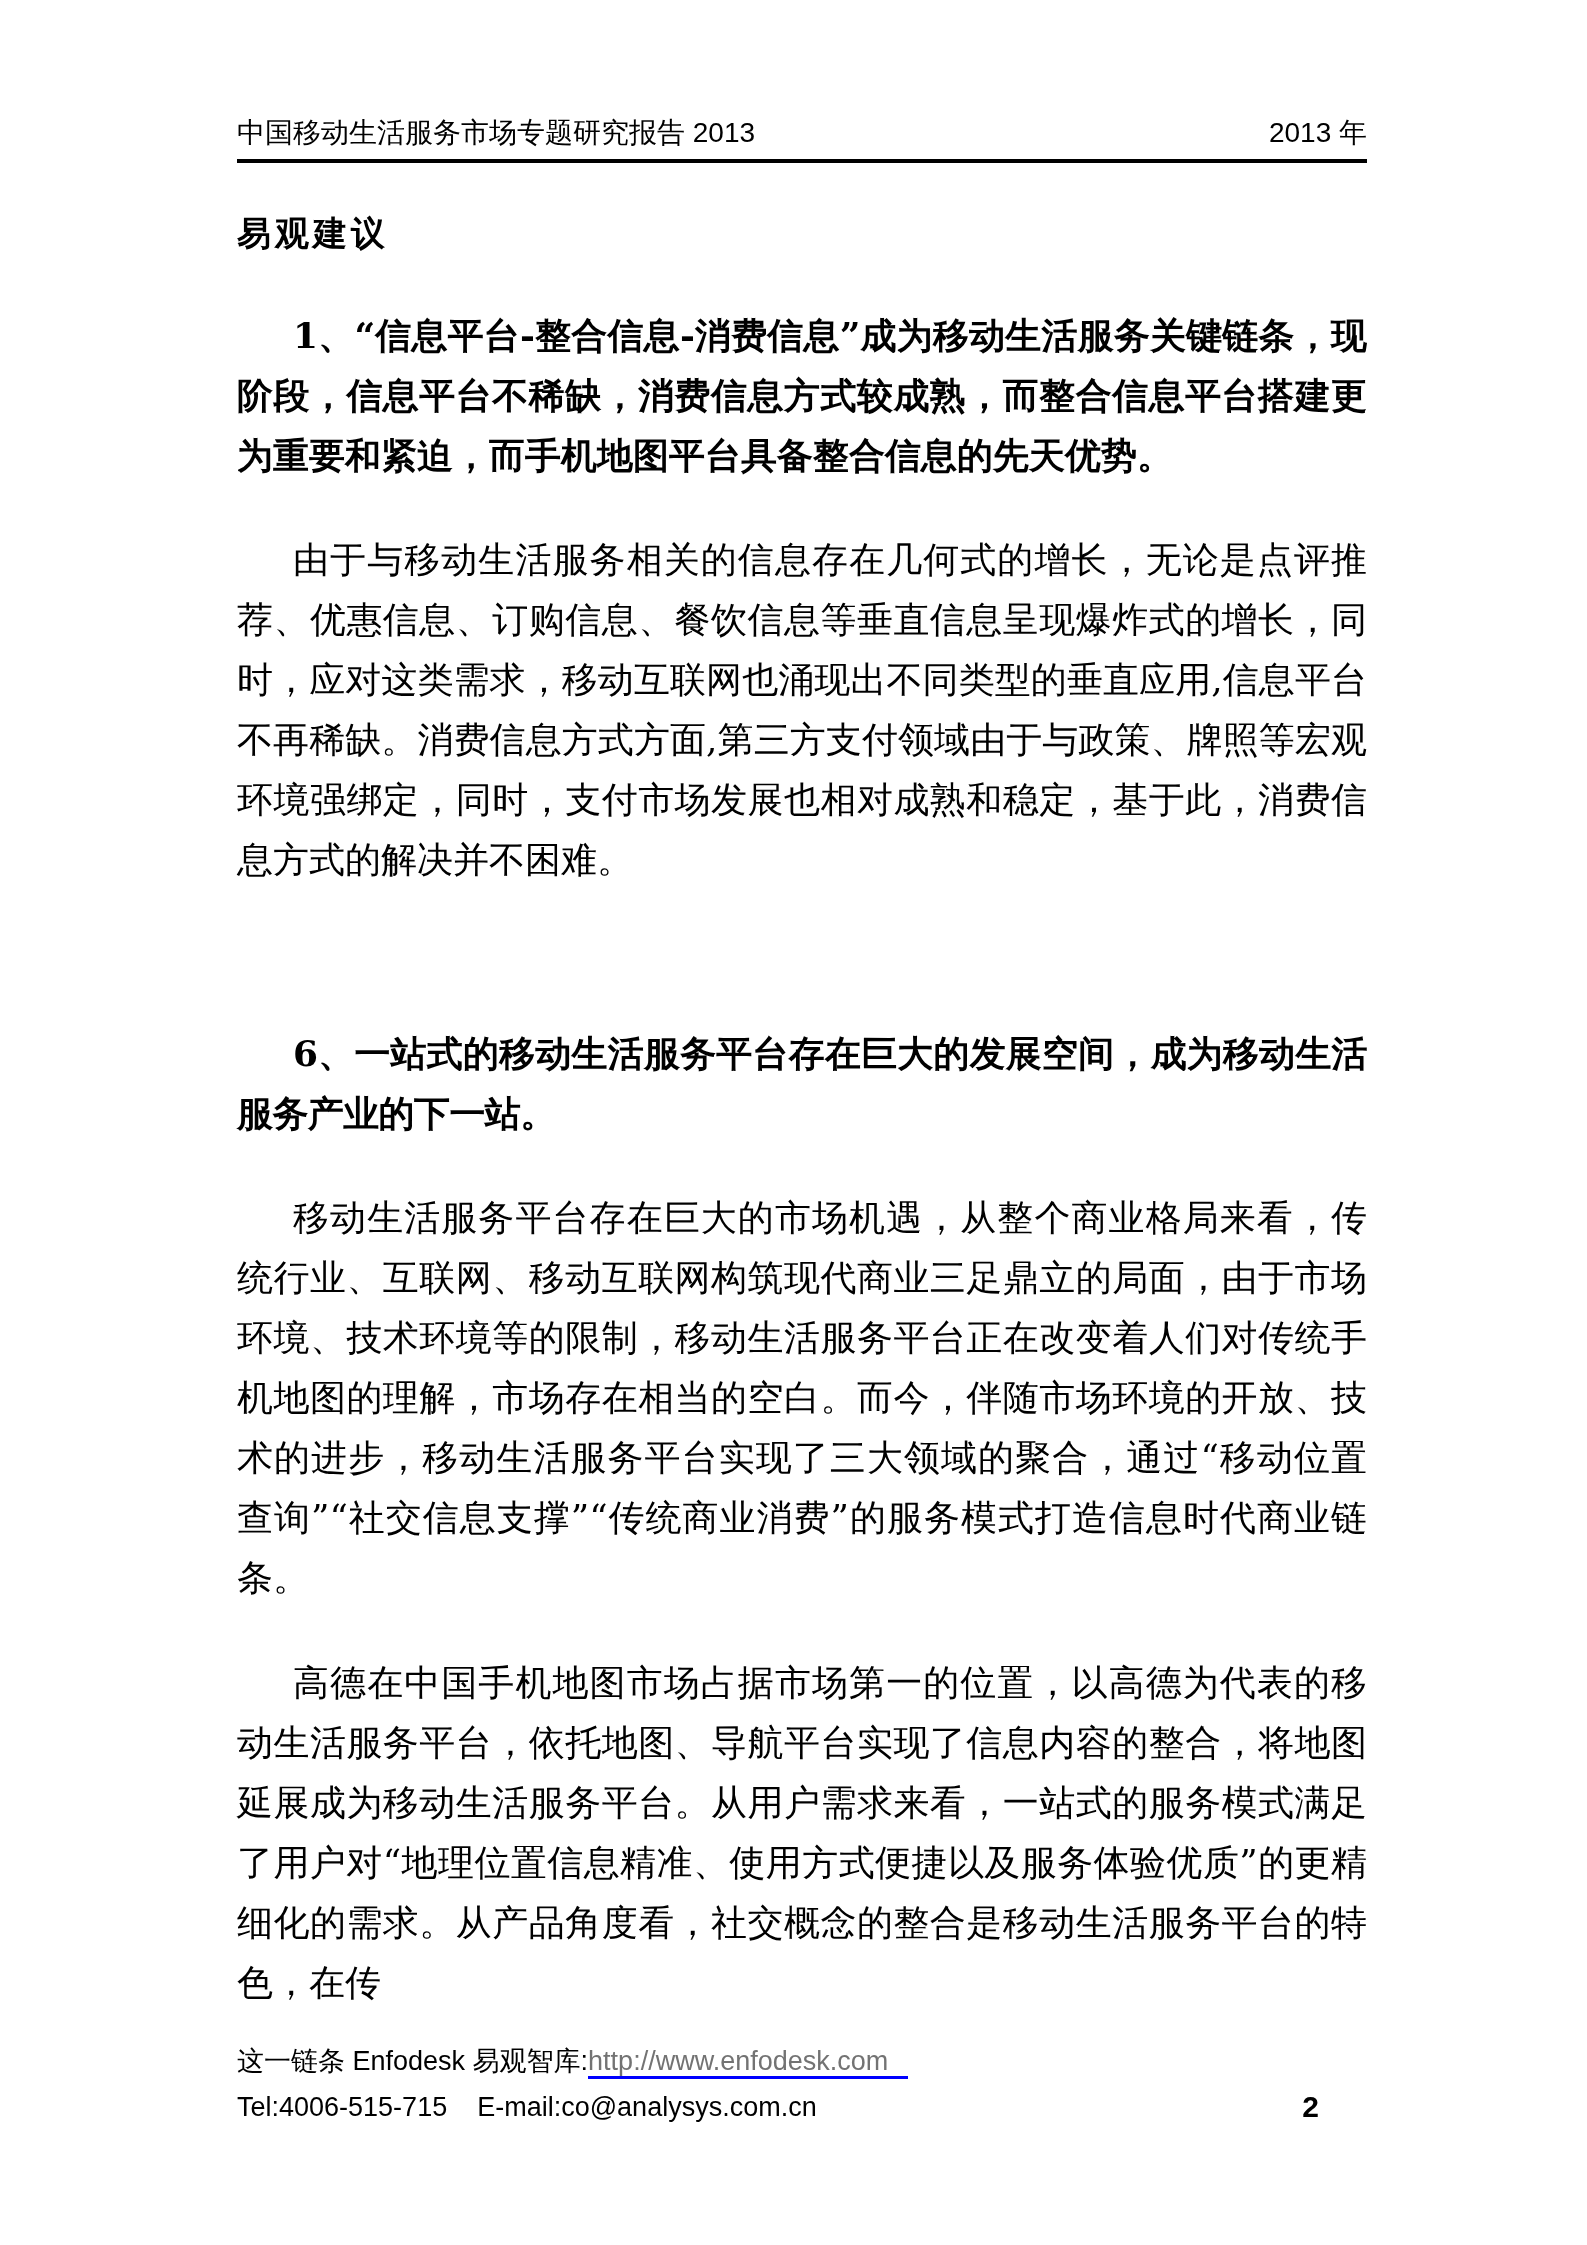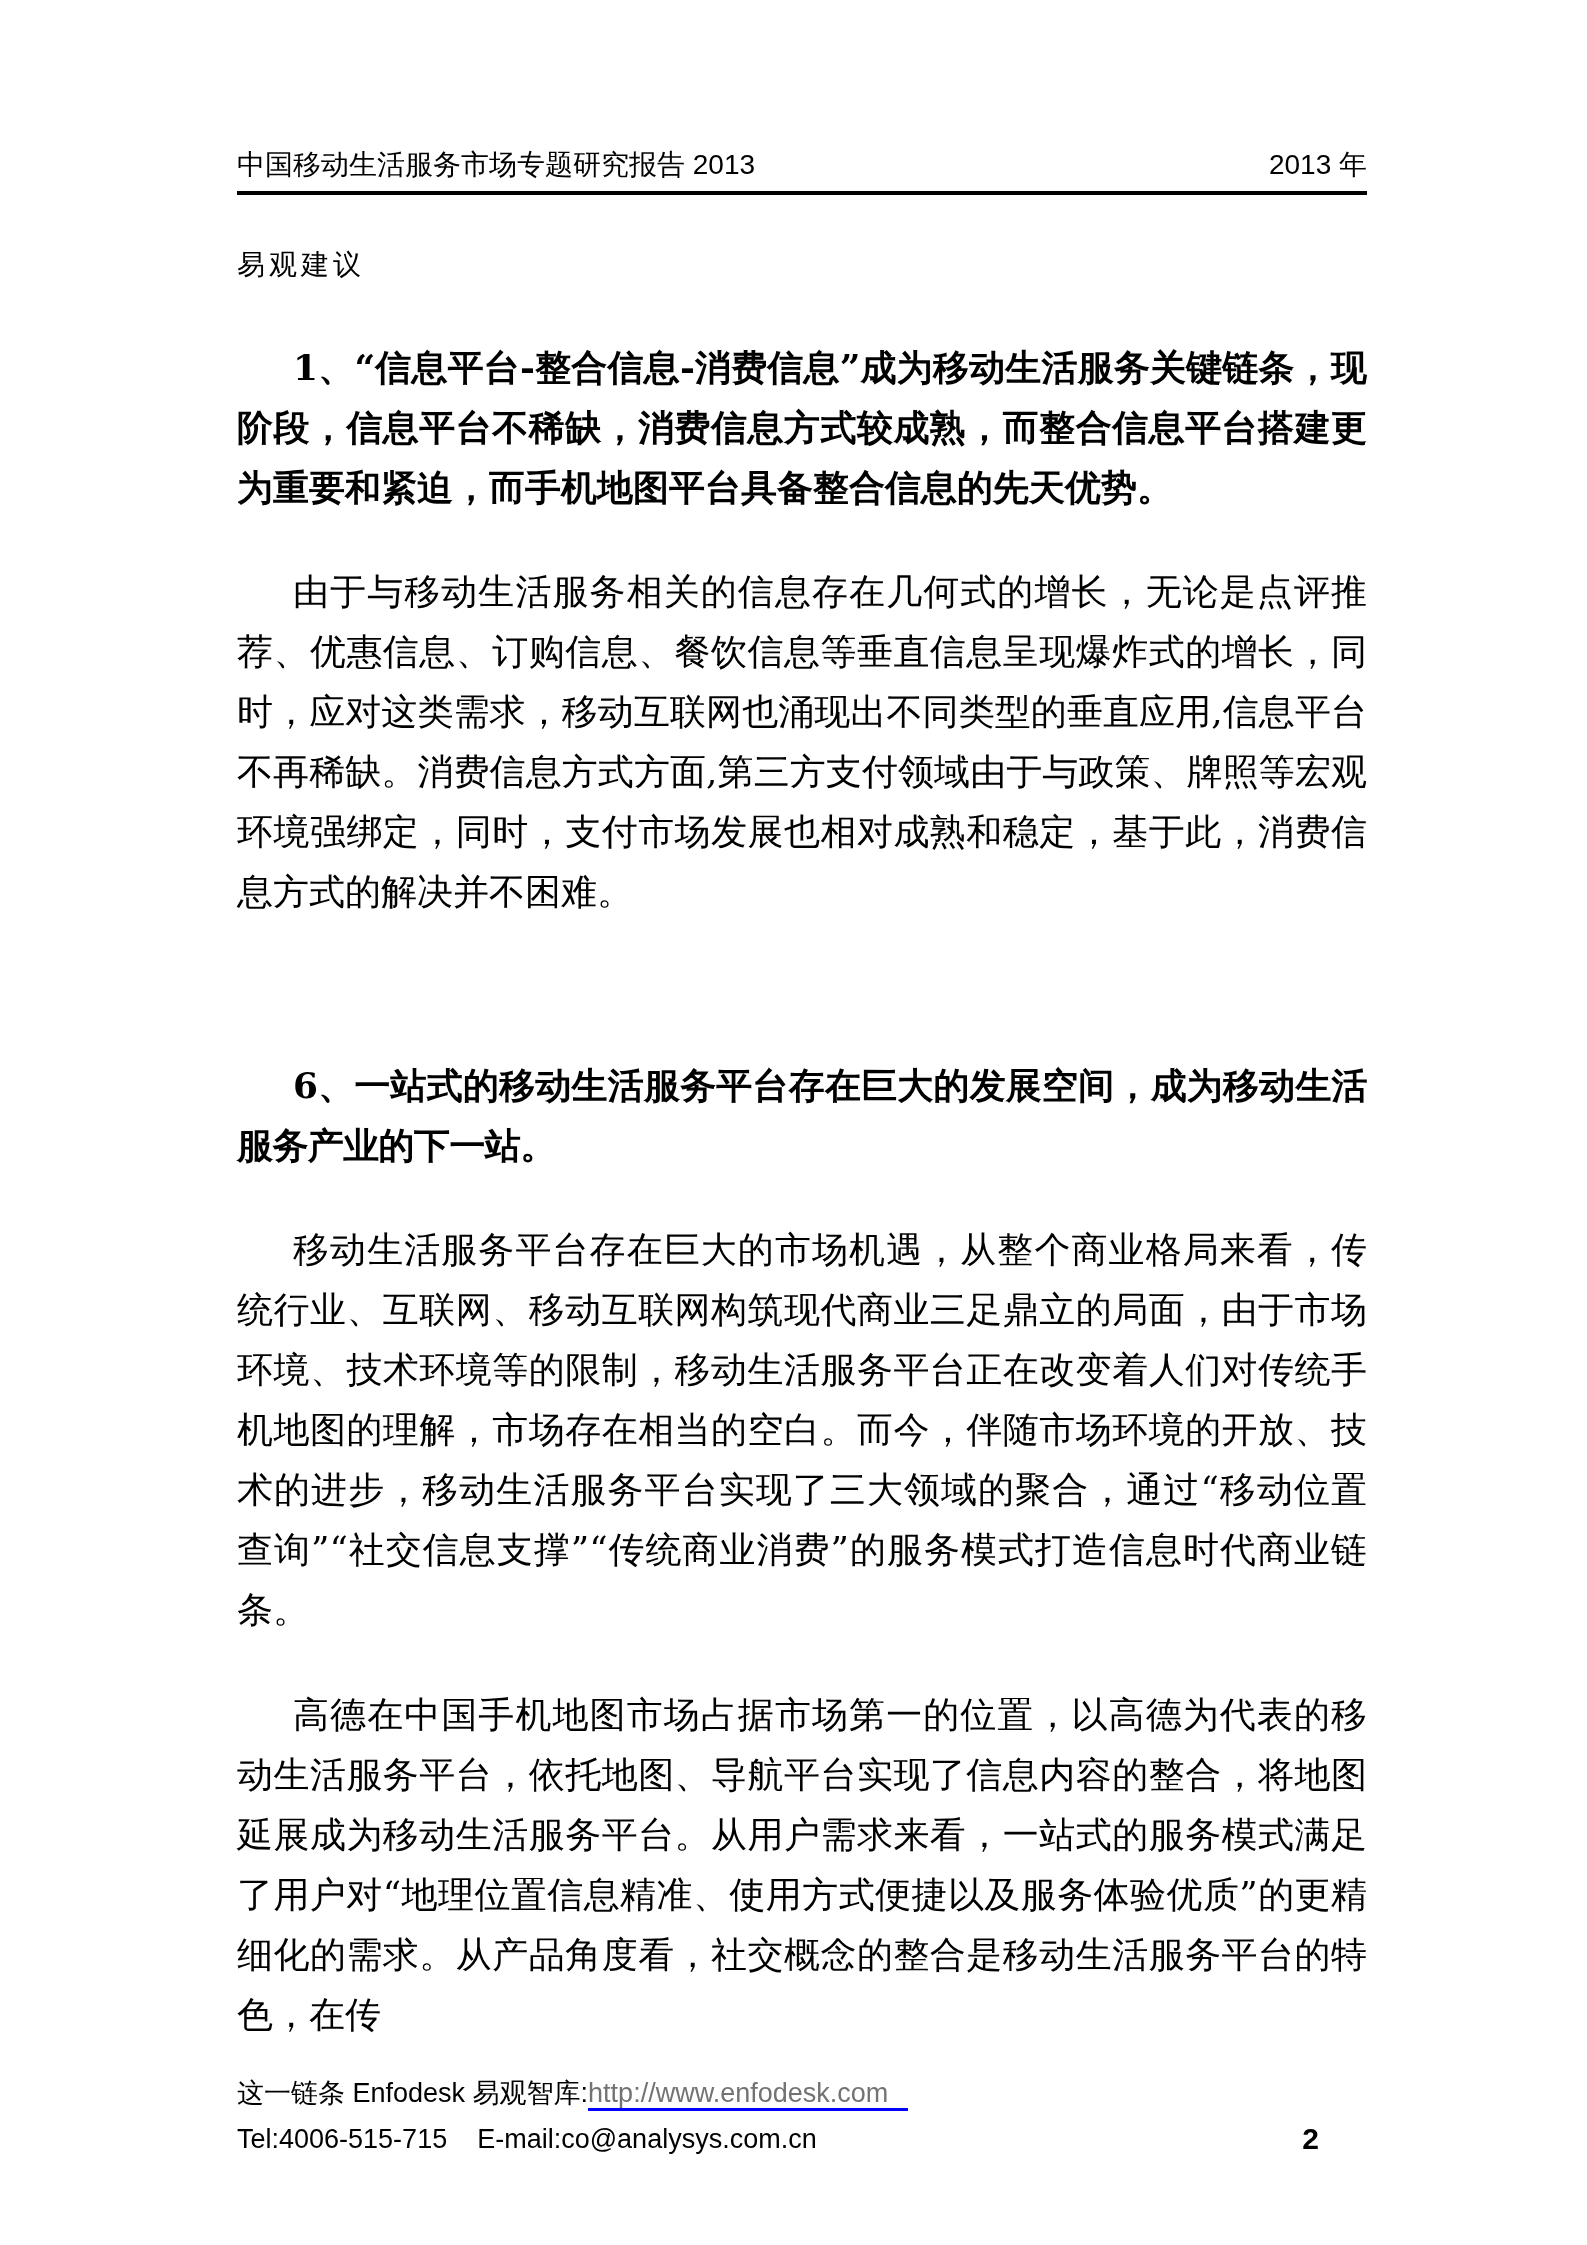--- a/index.html
+++ b/index.html
@@ -10,43 +10,42 @@
     color: #000000;
     font-family: "DejaVu Serif", serif;
     position: relative;
     overflow: hidden;
   }
   .page {
     position: absolute;
     inset: 0;
     padding: 0 220px 0 237px;
     box-sizing: border-box;
-    margin-top: 32px;
   }
   
   .header { margin-top: 116px; }
   .header-row {
     display: flex;
     justify-content: space-between;
     align-items: baseline;
     font-family: "Liberation Sans", sans-serif;
     font-size: 28px;
     line-height: 34px;
     white-space: nowrap;
   }
   .header-rule {
     border: none;
     border-bottom: 4px solid #000000;
     margin: 9px 0 0 0;
   }
   
   .doc-title {
     margin-top: 46px;
-    font-size: 28px;
-    font-weight: normal;
+    font-size: 34px;
+    font-weight: bold;
     line-height: 48px;
     letter-spacing: 4px;
   }
   
   .body-text {
     margin-top: 48px;
     font-size: 36px;
     line-height: 60px;
     text-align: justify;
   }

